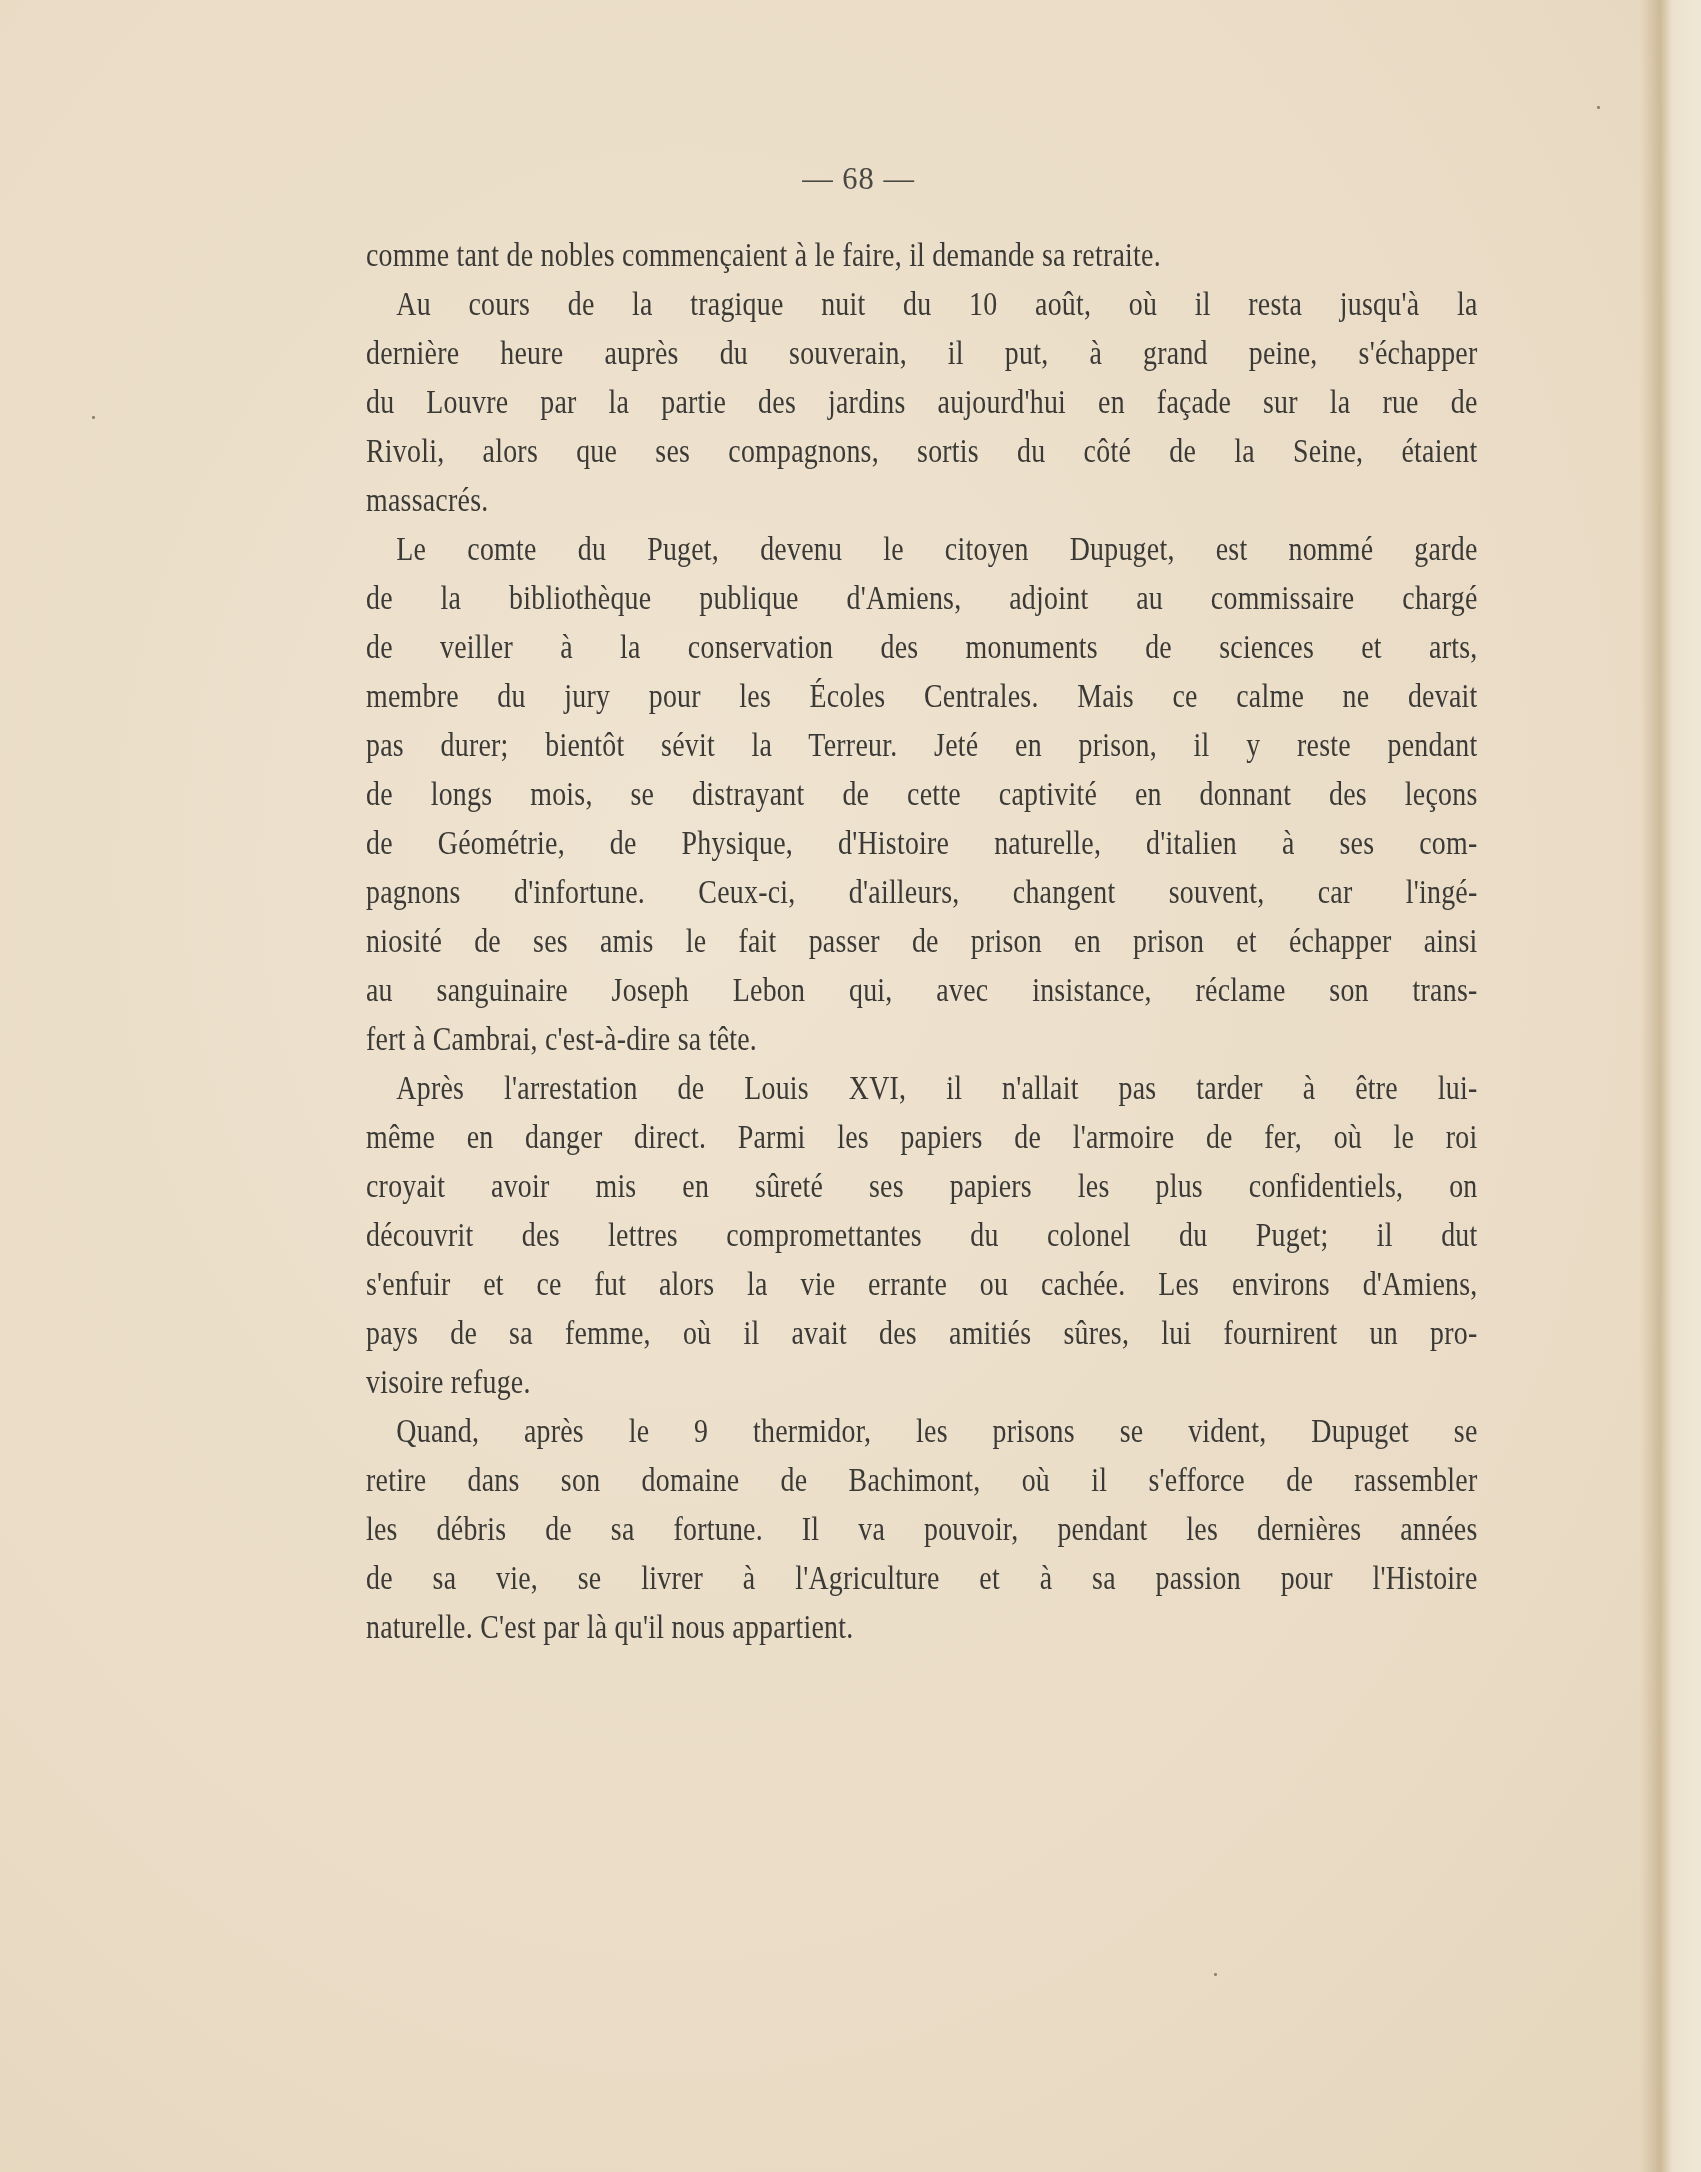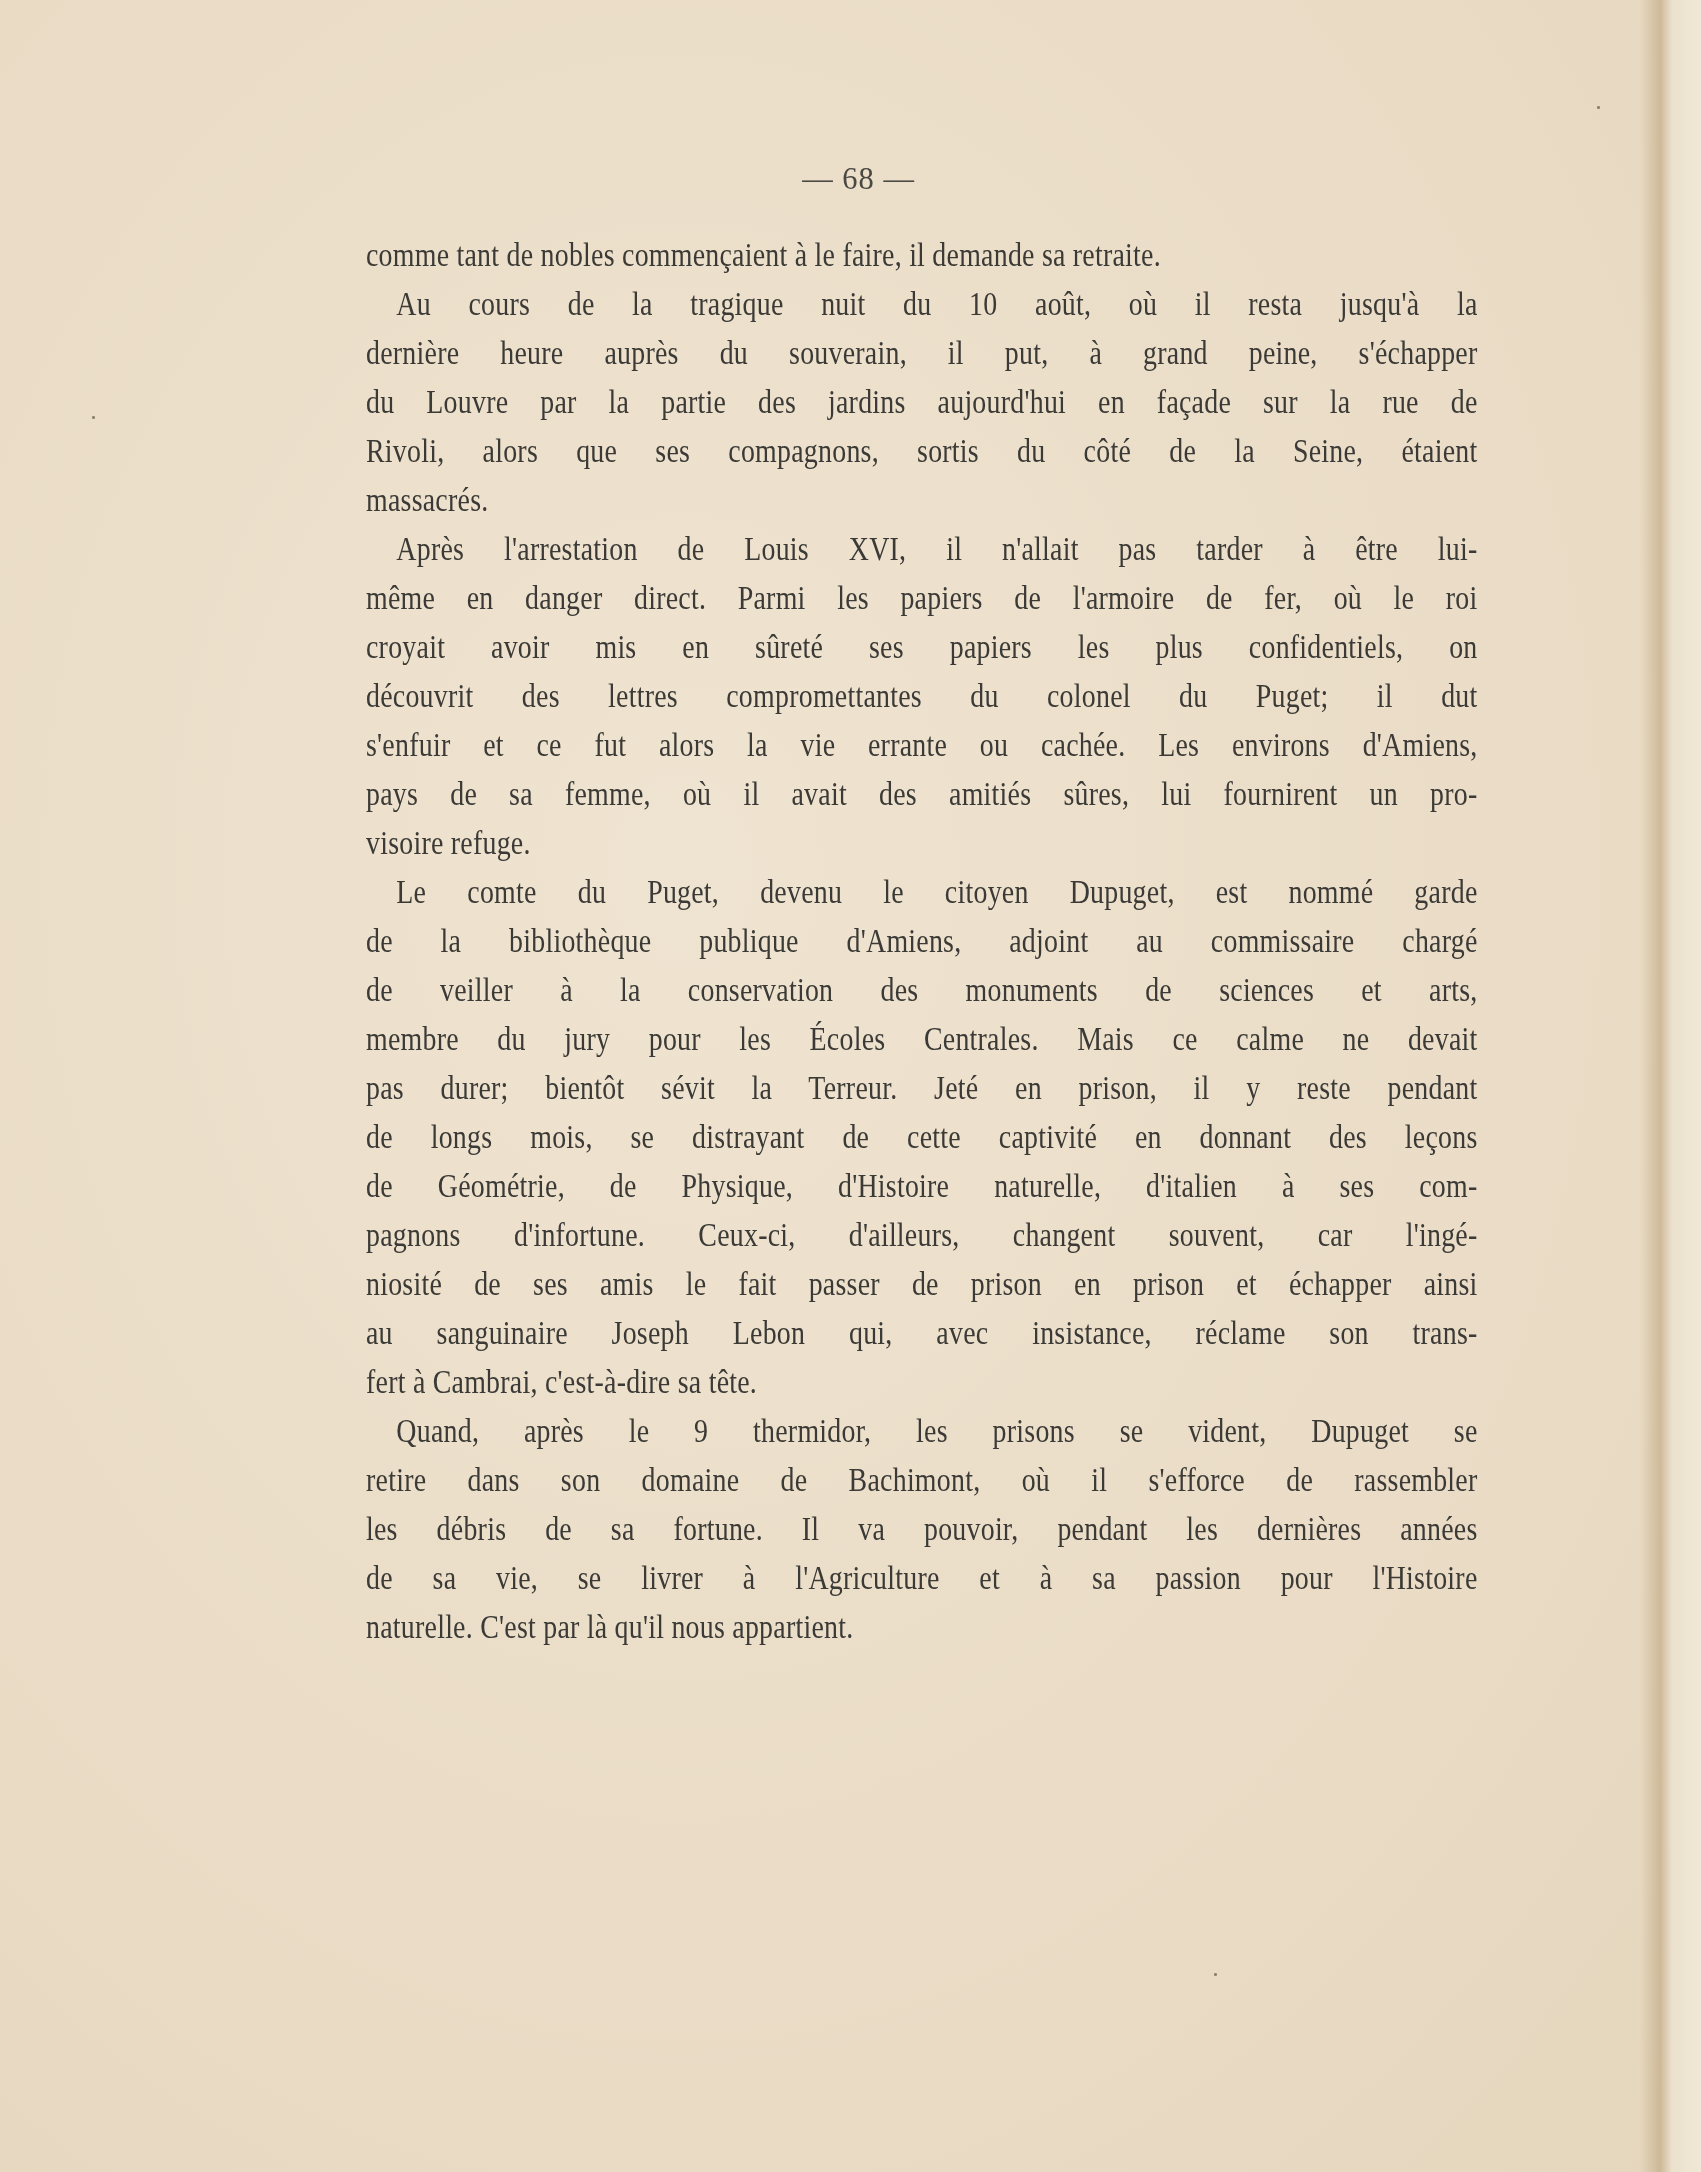--- a/index.html
+++ b/index.html
@@ -84,41 +84,41 @@
 
     <div>
       <div class="line indent">Au cours de la tragique nuit du 10 août, où il resta jusqu'à la</div>
       <div class="line">dernière heure auprès du souverain, il put, à grand peine, s'échapper</div>
       <div class="line">du Louvre par la partie des jardins aujourd'hui en façade sur la rue de</div>
       <div class="line">Rivoli, alors que ses compagnons, sortis du côté de la Seine, étaient</div>
       <div class="line last">massacrés.</div>
     </div>
 
     <div>
-      <div class="line indent">Après l'arrestation de Louis XVI, il n'allait pas tarder à être lui-</div>
-      <div class="line">même en danger direct. Parmi les papiers de l'armoire de fer, où le roi</div>
-      <div class="line">croyait avoir mis en sûreté ses papiers les plus confidentiels, on</div>
-      <div class="line">découvrit des lettres compromettantes du colonel du Puget; il dut</div>
-      <div class="line">s'enfuir et ce fut alors la vie errante ou cachée. Les environs d'Amiens,</div>
-      <div class="line">pays de sa femme, où il avait des amitiés sûres, lui fournirent un pro-</div>
-      <div class="line last">visoire refuge.</div>
-    </div>
-
-    <div>
       <div class="line indent">Le comte du Puget, devenu le citoyen Dupuget, est nommé garde</div>
       <div class="line">de la bibliothèque publique d'Amiens, adjoint au commissaire chargé</div>
       <div class="line">de veiller à la conservation des monuments de sciences et arts,</div>
       <div class="line">membre du jury pour les Écoles Centrales. Mais ce calme ne devait</div>
       <div class="line">pas durer; bientôt sévit la Terreur. Jeté en prison, il y reste pendant</div>
       <div class="line">de longs mois, se distrayant de cette captivité en donnant des leçons</div>
       <div class="line">de Géométrie, de Physique, d'Histoire naturelle, d'italien à ses com-</div>
       <div class="line">pagnons d'infortune. Ceux-ci, d'ailleurs, changent souvent, car l'ingé-</div>
       <div class="line">niosité de ses amis le fait passer de prison en prison et échapper ainsi</div>
       <div class="line">au sanguinaire Joseph Lebon qui, avec insistance, réclame son trans-</div>
       <div class="line last">fert à Cambrai, c'est-à-dire sa tête.</div>
+    </div>
+
+    <div>
+      <div class="line indent">Après l'arrestation de Louis XVI, il n'allait pas tarder à être lui-</div>
+      <div class="line">même en danger direct. Parmi les papiers de l'armoire de fer, où le roi</div>
+      <div class="line">croyait avoir mis en sûreté ses papiers les plus confidentiels, on</div>
+      <div class="line">découvrit des lettres compromettantes du colonel du Puget; il dut</div>
+      <div class="line">s'enfuir et ce fut alors la vie errante ou cachée. Les environs d'Amiens,</div>
+      <div class="line">pays de sa femme, où il avait des amitiés sûres, lui fournirent un pro-</div>
+      <div class="line last">visoire refuge.</div>
     </div>
 
     <div>
       <div class="line indent">Quand, après le 9 thermidor, les prisons se vident, Dupuget se</div>
       <div class="line">retire dans son domaine de Bachimont, où il s'efforce de rassembler</div>
       <div class="line">les débris de sa fortune. Il va pouvoir, pendant les dernières années</div>
       <div class="line">de sa vie, se livrer à l'Agriculture et à sa passion pour l'Histoire</div>
       <div class="line last">naturelle. C'est par là qu'il nous appartient.</div>
     </div>
 

